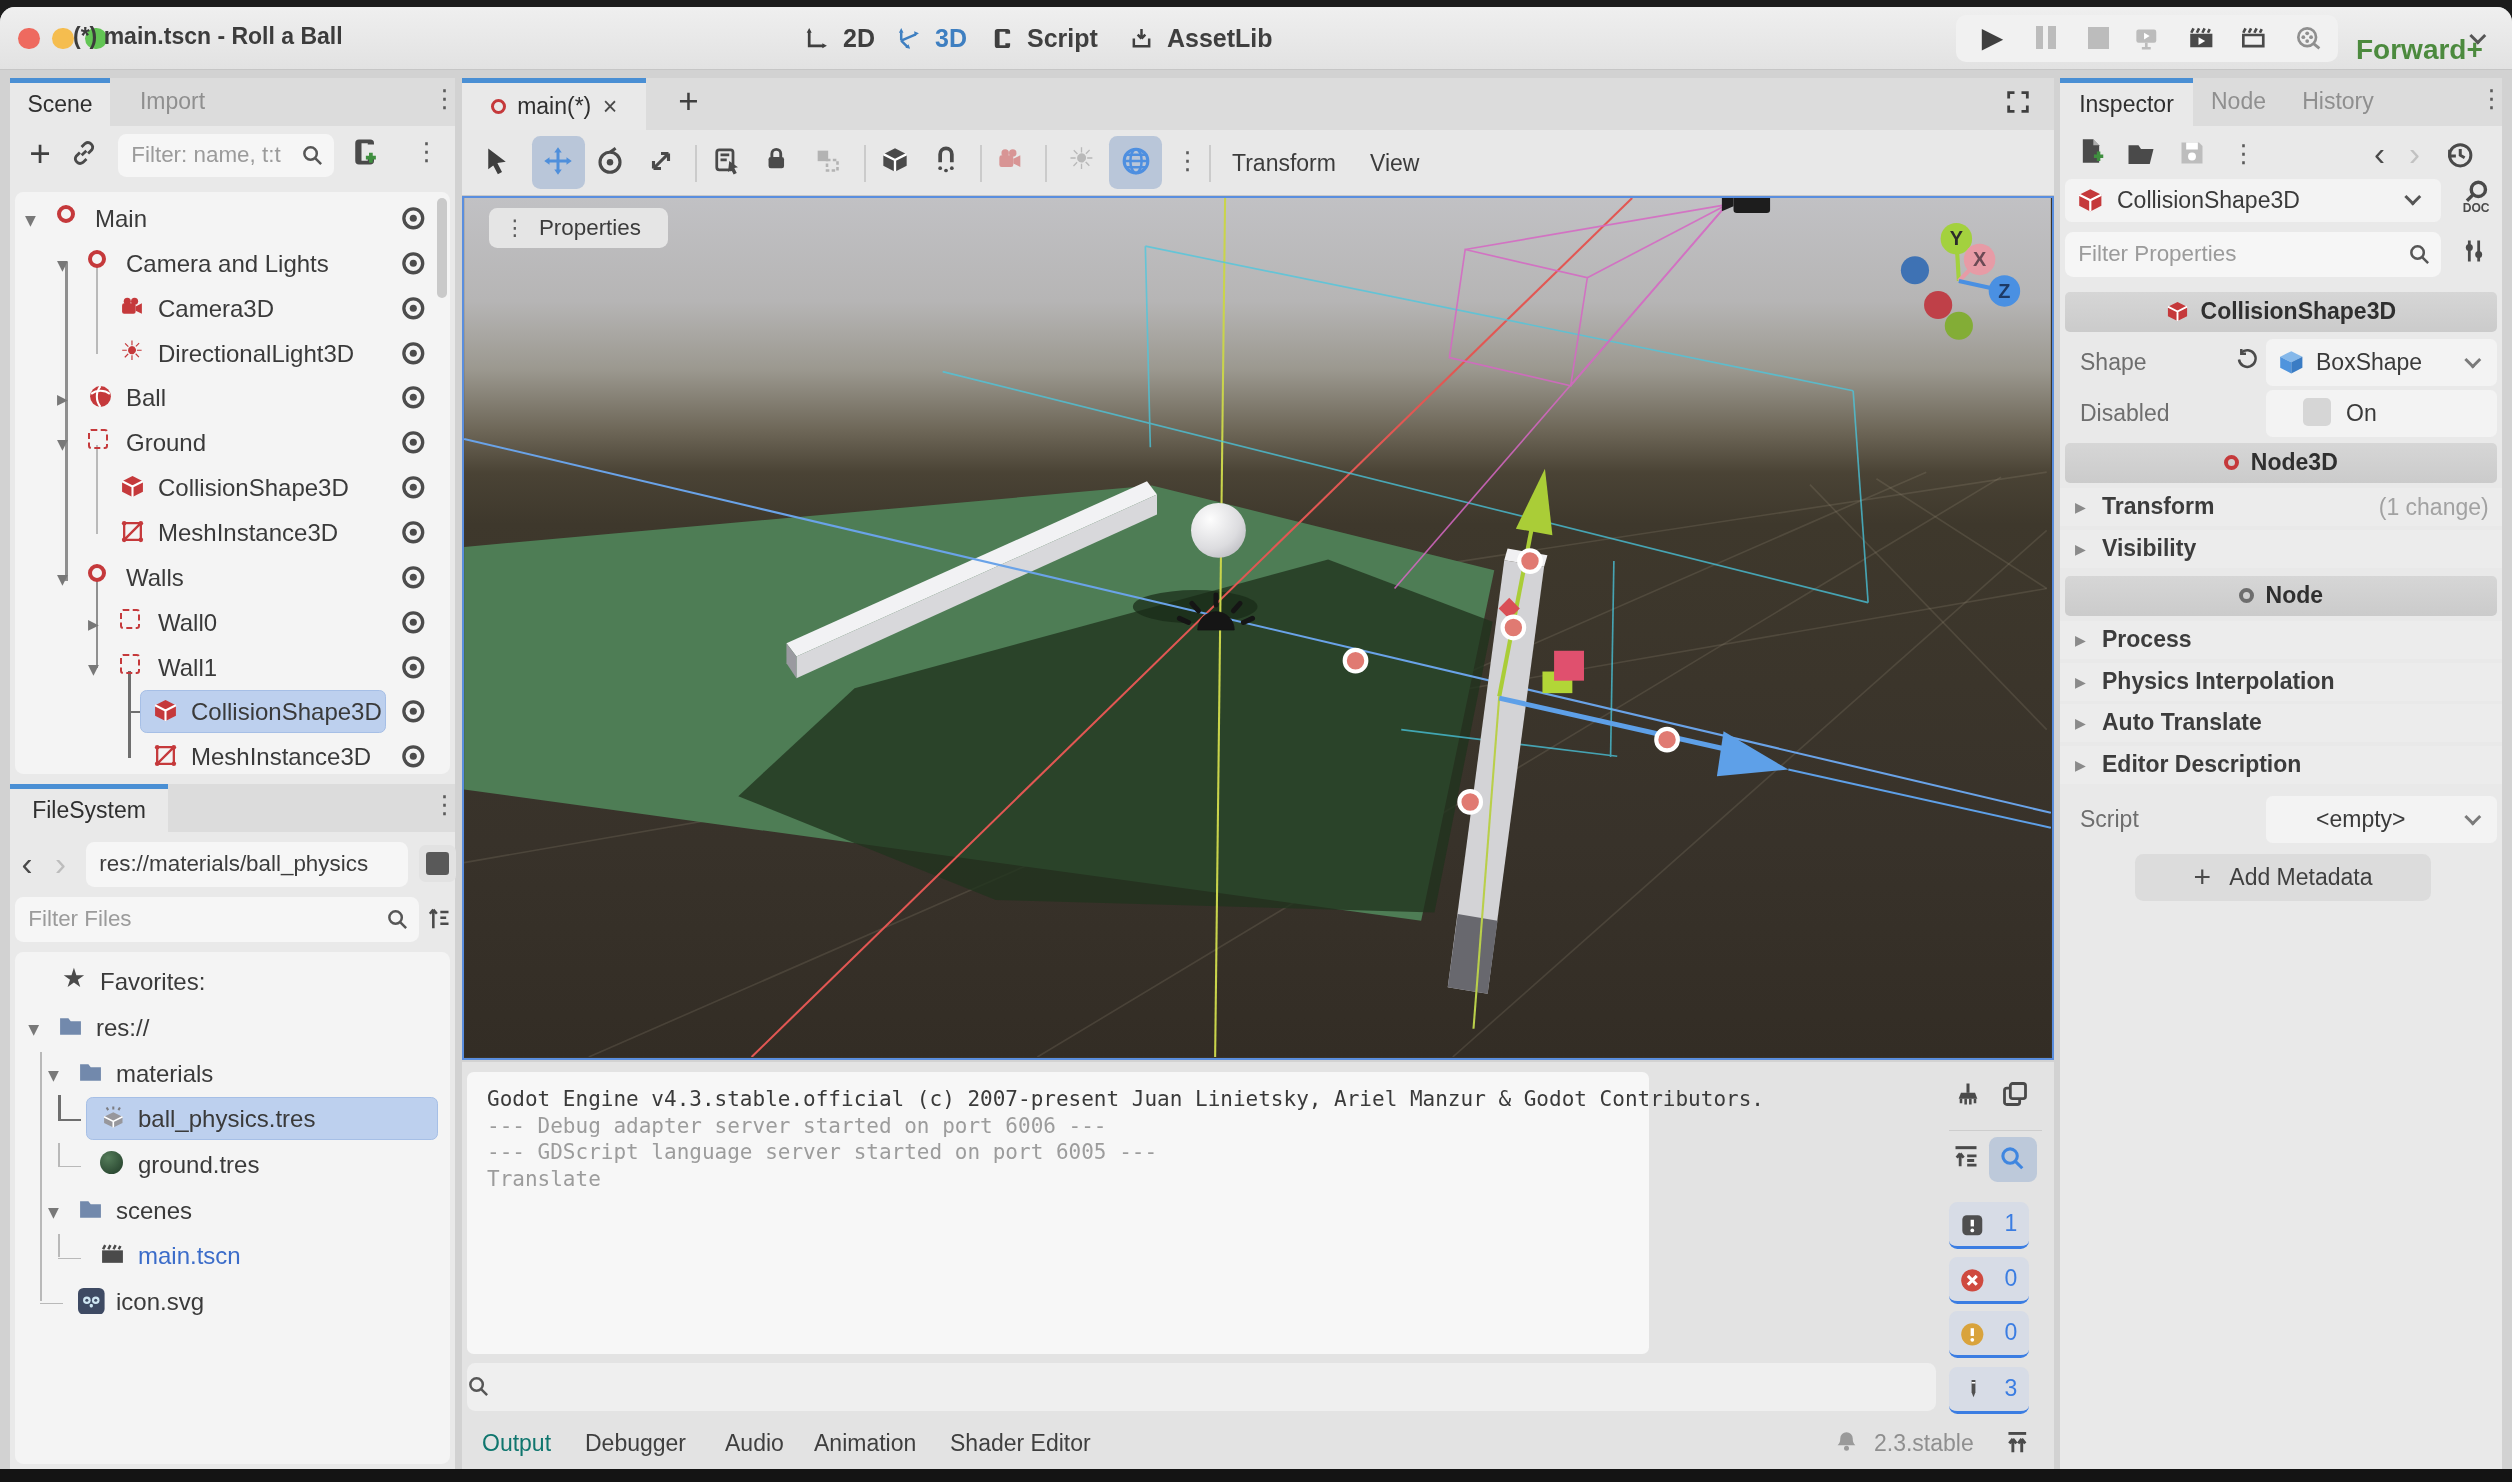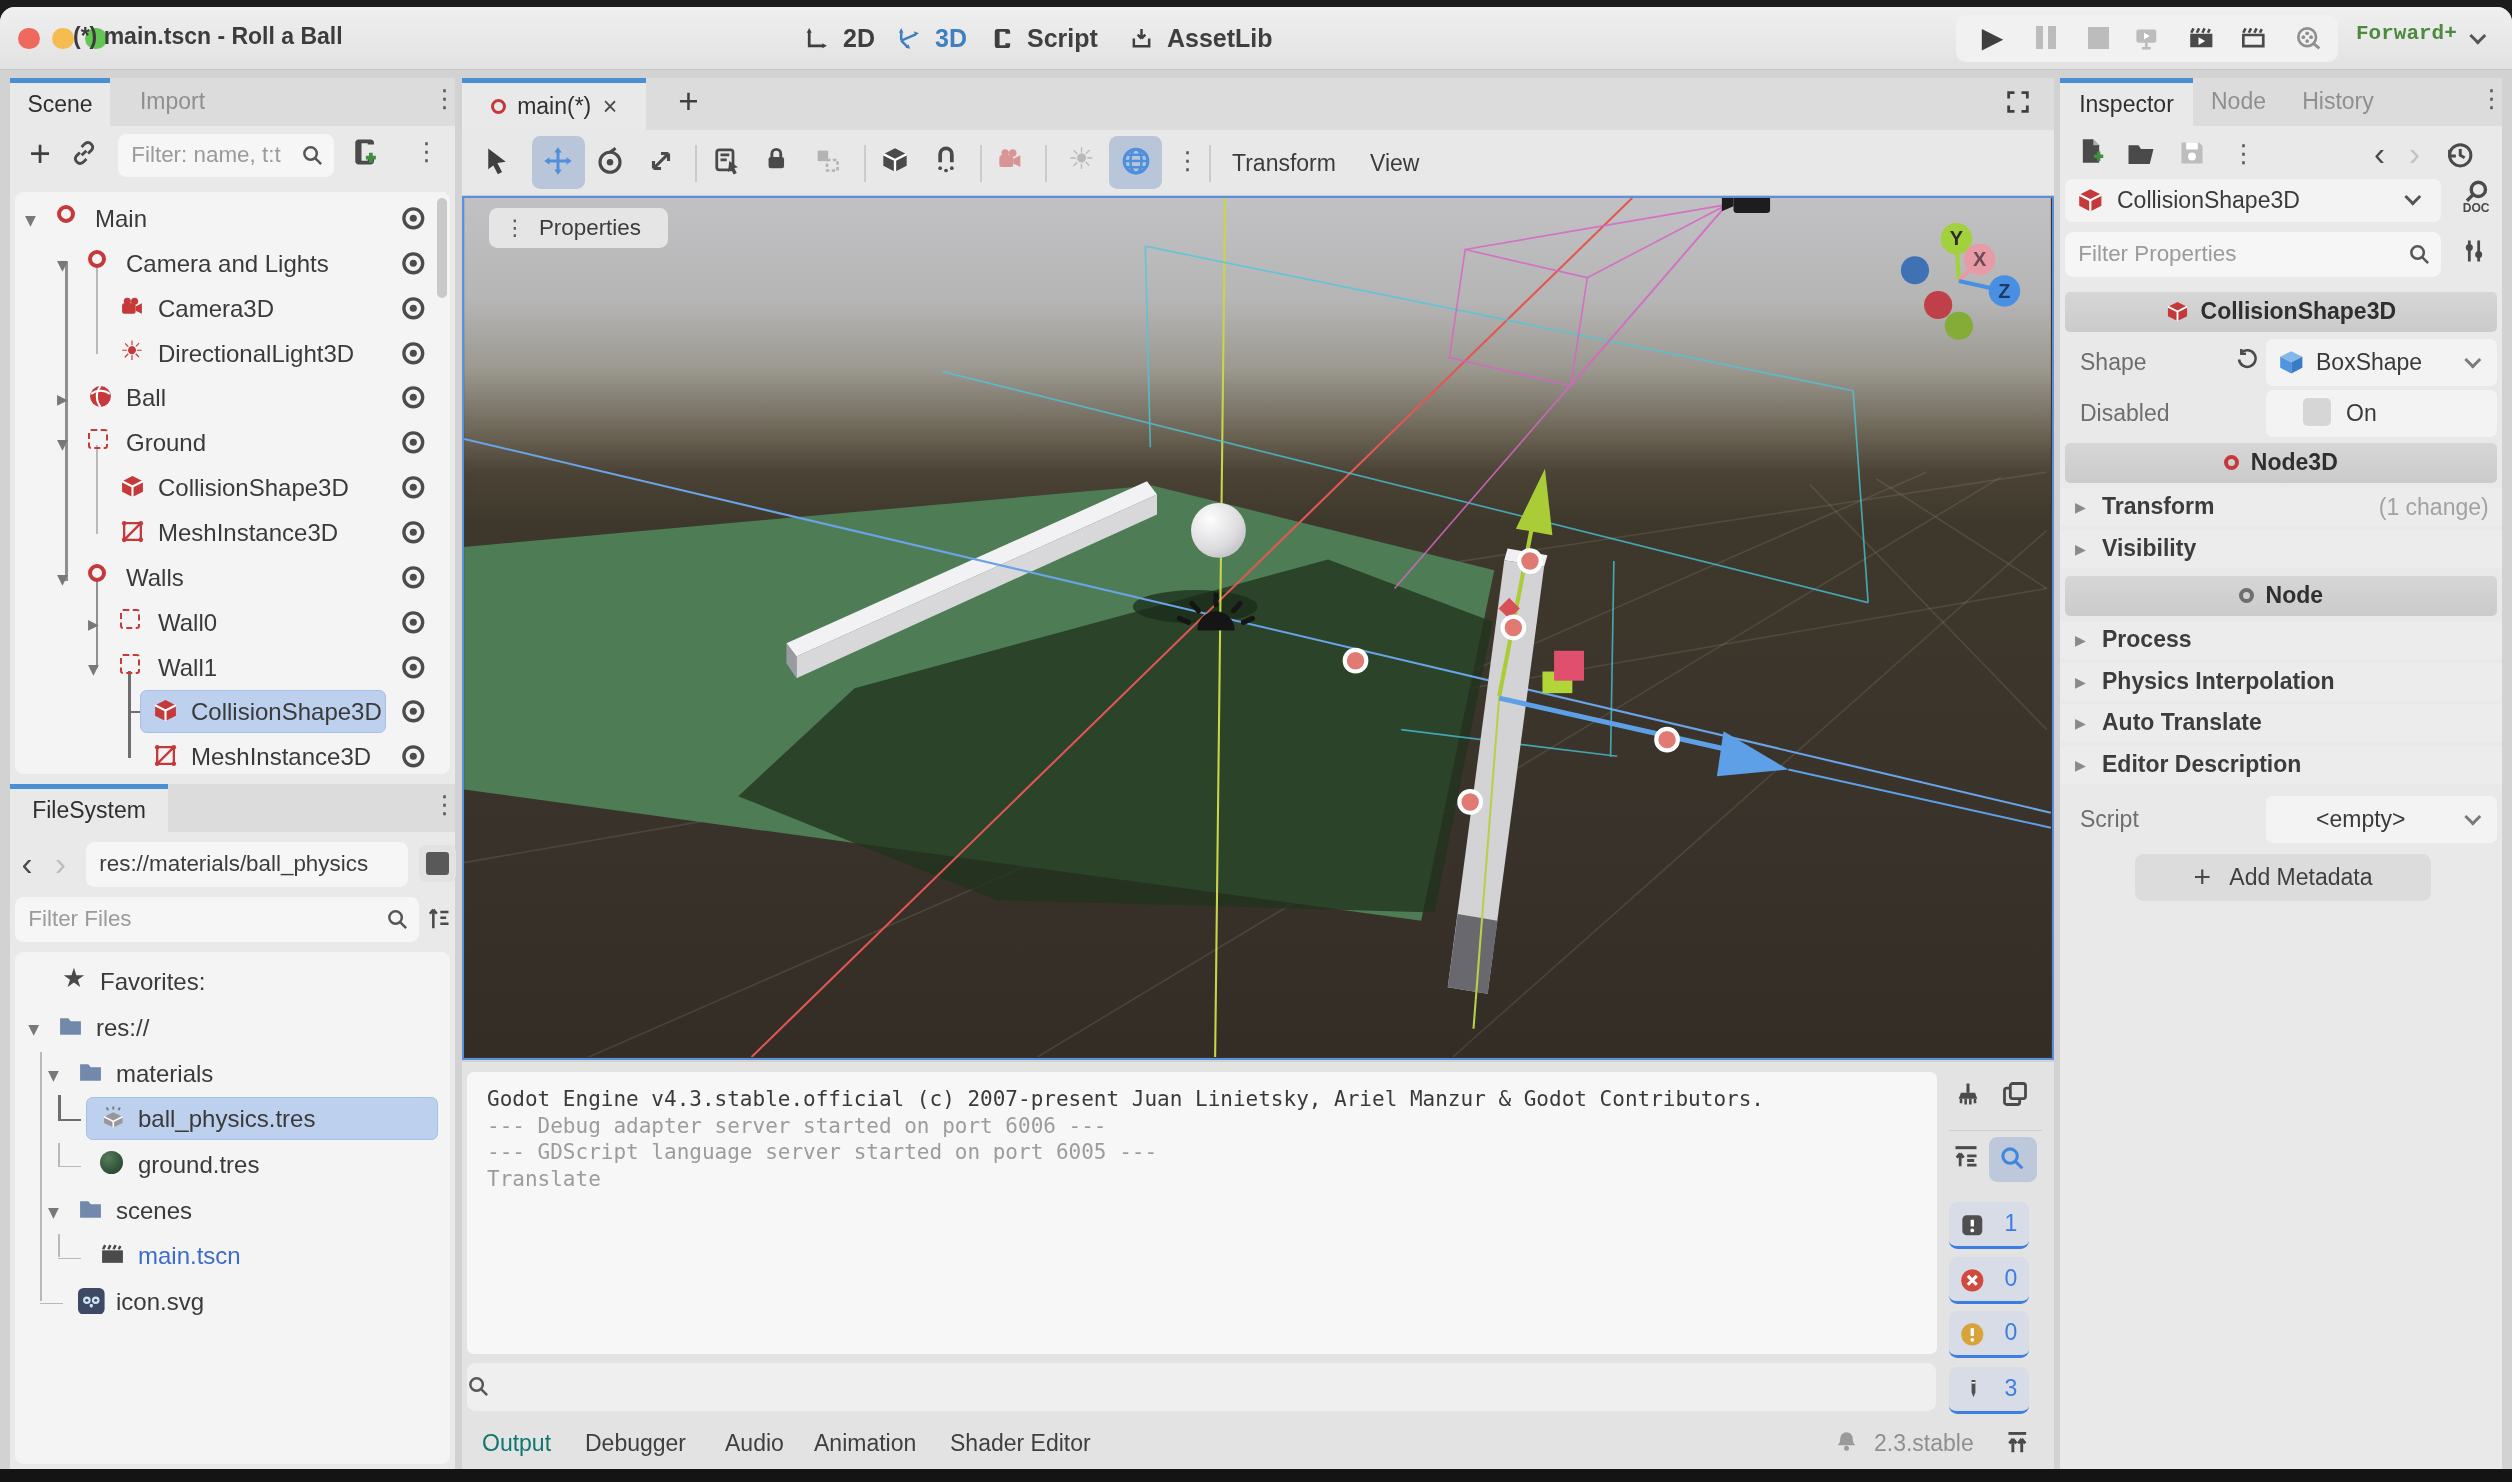--- a/index.html
+++ b/index.html
@@ -14,21 +14,21 @@
   .titlebar { position:absolute; left:0; top:0; width:2512px; height:63px;
     background:linear-gradient(#efefef,#e2e2e2); border-bottom:0.8px solid #c6c6c6; }
   .tl { position:absolute; top:21px; width:21.6px; height:21.6px; border-radius:50%; }
   .title-text { position:absolute; left:73px; top:16.6px; font-size:23px; font-weight:700; color:#3c3c3c; }
   .ws-tab { position:absolute; top:11.6px; height:40px; display:flex; align-items:center; gap:14px;
     font-size:25px; font-weight:700; color:#3f3f3f; }
   .ws-tab.active { color:#3e7fc1; }
   .playbar { position:absolute; left:1956px; top:8.3px; width:382px; height:47px;
     background:#f1f1f1; border-radius:10px; }
   .pbtn { position:absolute; top:6.6px; width:33px; height:33px; }
-  .renderer { position:absolute; left:2356px; top:15px; font-size:21px; font-weight:700; color:#4c8a3e;font-family:Liberation Mono, monospace; }
+  .renderer { position:absolute; left:2356px; top:27px; font-size:28px; font-weight:700; color:#4c8a3e; }
   
   .tabrow { position:absolute; background:#dcdcdc; }
   .ptab { position:absolute; top:0; height:100%; display:flex; align-items:center; justify-content:center;
     font-size:23px; color:#8f8f8f; background:#dcdcdc; }
   .ptab.active { background:#e9e9e9; color:#2f2f2f; border-top:5px solid #4a8fd4; }
   .dots { font-size:25px; color:#5a5a5a; letter-spacing:0; line-height:1; }
   .panelbody { position:absolute; background:#e9e9e9; }
   .inputbox { position:absolute; background:#f6f6f6; border-radius:8.3px; display:flex; align-items:center;justify-content:space-between; }
   .inputbox input { flex:1; border:none; outline:none; background:transparent;
     font-family:"Liberation Sans",sans-serif; font-size:22.4px; color:#3c3c3c; padding:0 13.3px; min-width:0; }
@@ -48,21 +48,21 @@
     background:radial-gradient(circle at 35% 30%, #547c59, #2c4a33 75%); }
   .scrollbar { position:absolute; width:10px; border-radius:5px; background:#c9c9c9; }
   
   #viewport { position:absolute; left:462px; top:189px; width:1592px; height:864px;
     border:2.5px solid #5a8ede; background:#3a342a; }
   .vp-pill { position:absolute; left:25px; top:10px; width:179px; height:40px; background:rgba(232,232,232,.92);
     border-radius:8.3px; display:flex; align-items:center; gap:13.3px; padding-left:15px;
     font-size:22.4px; color:#3c3c3c; }
   
   #output { position:absolute; left:462px; top:1055px; width:1592px; height:414px; background:#e3e3e3; }
-  .logbox { position:absolute; left:5px; top:10px; width:1470px; height:282px; background:#f7f7f7; border-radius:6.6px; }
+  .logbox { position:absolute; left:5px; top:10px; width:1182px; height:282px; background:#f7f7f7; border-radius:6.6px; }
   .logline { position:absolute; left:20px; font-family:"DejaVu Sans Mono",monospace; font-size:21px; white-space:nowrap; }
   .badge { position:absolute; left:1487px; width:80px; height:47px; background:#d7dce6;
     border-radius:8.3px; border-bottom:3.3px solid #3b7de2; }
   .badge .cnt { position:absolute; right:11.6px; top:8.3px; font-size:23px; color:#3b7de2; }
   .btab { position:absolute; top:0; font-size:23px; color:#3f3f3f; }
   .btab.active { color:#0f766e; }
   
   #inspector { position:absolute; left:2060px; top:71px; width:442px; height:1398px; background:#e9e9e9; }
   .cat { position:absolute; left:5px; width:432px; height:40px; border-radius:5px;
     background:linear-gradient(#d6d6d6,#cbcbcb); display:flex; align-items:center; justify-content:center;

